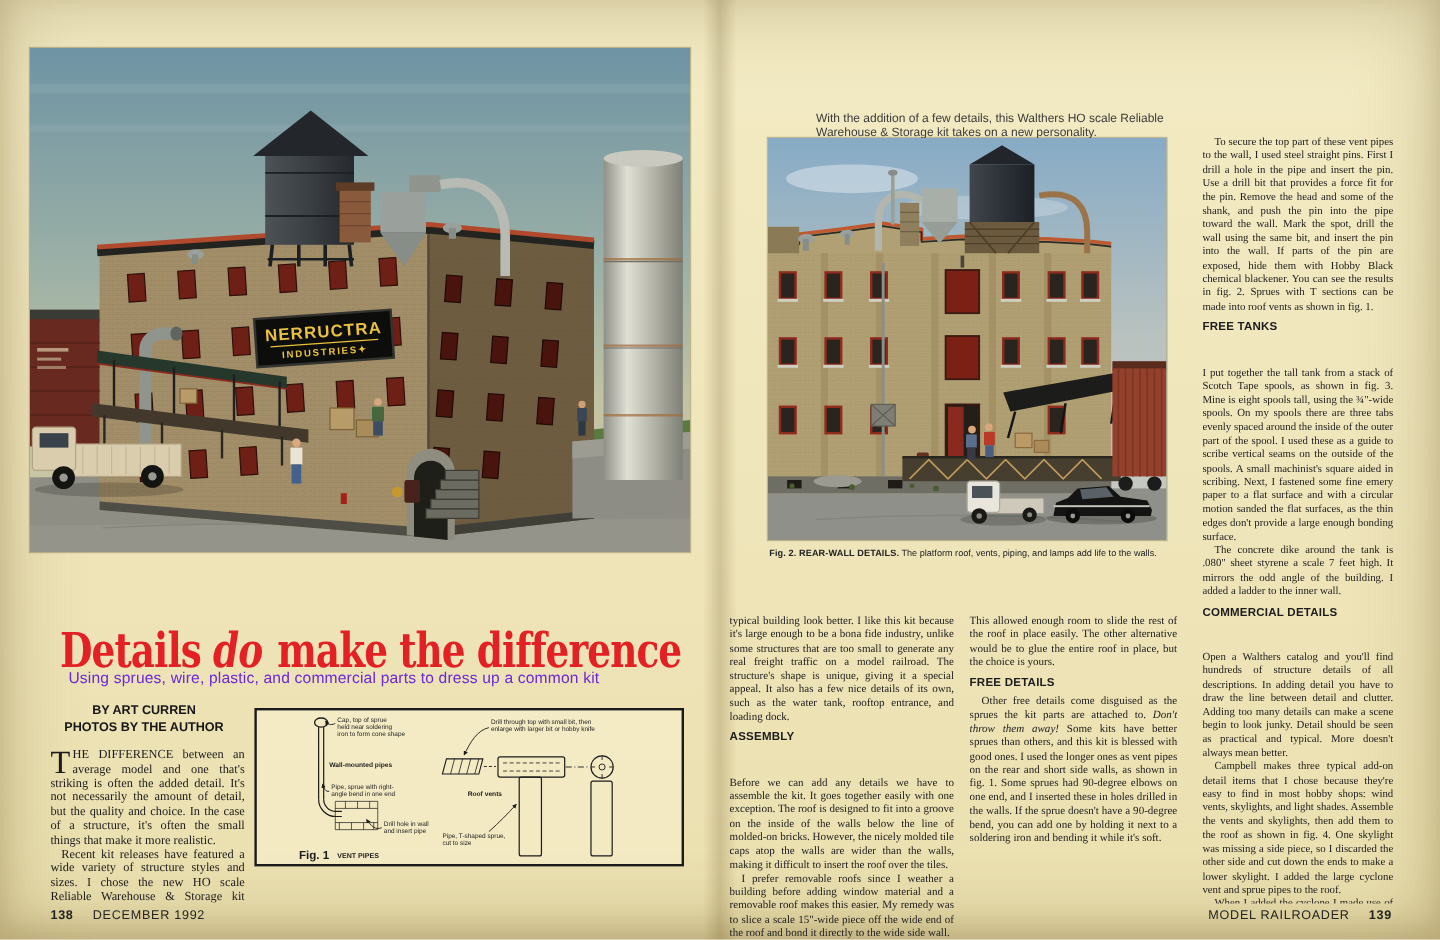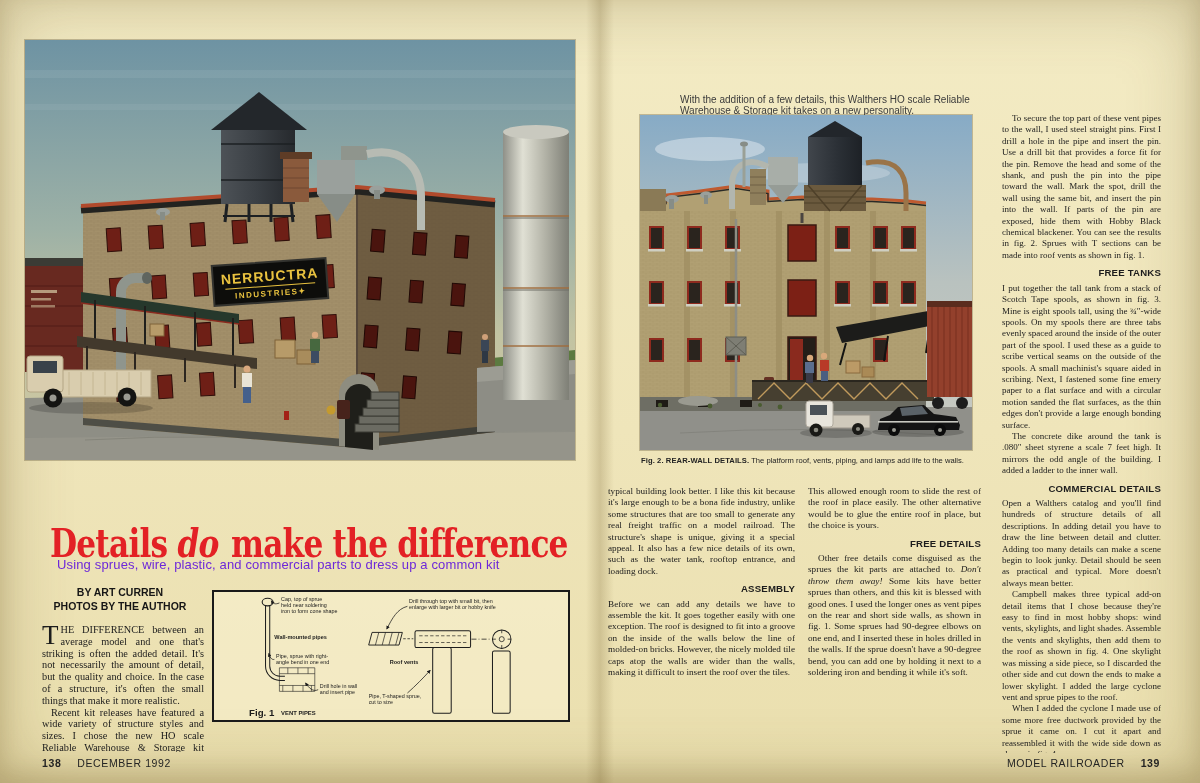--- a/index.html
+++ b/index.html
@@ -33,23 +33,23 @@
   .intro p { margin: 0; }
   .intro p + p { text-indent: 9px; }
   .dropcap { float: left; font-size: 27px; line-height: 21px; padding: 1px 2px 0 0; }
 
   .figbox { position: absolute; left: 212px; top: 590px; width: 358px; height: 132px;
     border: 2.5px solid #1a1a1a; background: rgba(252,246,218,.45); }
   .figbox svg { display: block; width: 100%; height: 100%; }
 
   .bodycol { position: absolute; overflow: hidden; font-size: 9px; line-height: 11.4px; text-align: justify; letter-spacing: 0; }
   .bodycol p { margin: 0; text-indent: 10px; }
-  .bodycol p.noindent { text-indent: 0; }
+  .bodycol p.noindent { text-indent: 0; margin-top: 26px; }
   .colhead { font-family: "Liberation Sans", sans-serif; font-weight: bold; font-size: 9.6px;
-    text-align: right; margin: 6px 0 4px; letter-spacing: .2px; }
+    text-align: left; margin: 6px 0 4px; letter-spacing: .2px; }
   #colA { left: 608px; top: 486px; width: 187px; height: 296px; font-size: 9.2px; }
   #colB { left: 808px; top: 486px; width: 173px; height: 296px; font-size: 9.2px; }
   #colC { left: 1002px; top: 113px; width: 159px; height: 640px; }
   .em-inline { font-style: italic; }
 
   .topcaption { position: absolute; left: 680px; top: 95px; width: 338px;
     font-family: "Liberation Sans", sans-serif; font-size: 10px; line-height: 10.5px; color: #3b3b3b; }
   .fig2caption { position: absolute; left: 641px; top: 456px; width: 334px; white-space: nowrap; overflow: hidden;
     font-family: "Liberation Sans", sans-serif; font-size: 7.6px; color: #232323; }
   .fig2caption b { letter-spacing: .1px; }
@@ -505,20 +505,21 @@
 </div>
 
 <div class="fig2caption">
   <b>Fig. 2. REAR-WALL DETAILS.</b><span> The platform roof, vents, piping, and lamps add life to the walls.</span>
 </div>
 
 <div class="bodycol" id="colA">
   <p class="noindent">typical building look better. I like this kit because it's large enough to be a bona fide industry, unlike some structures that are too small to generate any real freight traffic on a model railroad. The structure's shape is unique, giving it a special appeal. It also has a few nice details of its own, such as the water tank, rooftop entrance, and loading dock.</p>
   <div class="colhead">ASSEMBLY</div>
   <p class="noindent">Before we can add any details we have to assemble the kit. It goes together easily with one exception. The roof is designed to fit into a groove on the inside of the walls below the line of molded-on bricks. However, the nicely molded tile caps atop the walls are wider than the walls, making it difficult to insert the roof over the tiles.</p>
+  <p>I prefer removable roofs since I weather a building before adding window material and a removable roof makes this easier. My remedy was to slice a scale 15"-wide piece off the wide end of the roof and bond it directly to the wide side wall.</p>
 </div>
 
 <div class="bodycol" id="colB">
   <p class="noindent">This allowed enough room to slide the rest of the roof in place easily. The other alternative would be to glue the entire roof in place, but the choice is yours.</p>
   <div class="colhead">FREE DETAILS</div>
   <p><span>Other free details come disguised as the sprues the kit parts are attached to. </span><span class="em-inline">Don't throw them away!</span><span> Some kits have better sprues than others, and this kit is blessed with good ones. I used the longer ones as vent pipes on the rear and short side walls, as shown in fig. 1. Some sprues had 90-degree elbows on one end, and I inserted these in holes drilled in the walls. If the sprue doesn't have a 90-degree bend, you can add one by holding it next to a soldering iron and bending it while it's soft.</span></p>
 </div>
 
 <div class="bodycol" id="colC">
   <p>To secure the top part of these vent pipes to the wall, I used steel straight pins. First I drill a hole in the pipe and insert the pin. Use a drill bit that provides a force fit for the pin. Remove the head and some of the shank, and push the pin into the pipe toward the wall. Mark the spot, drill the wall using the same bit, and insert the pin into the wall. If parts of the pin are exposed, hide them with Hobby Black chemical blackener. You can see the results in fig. 2. Sprues with T sections can be made into roof vents as shown in fig. 1.</p>

